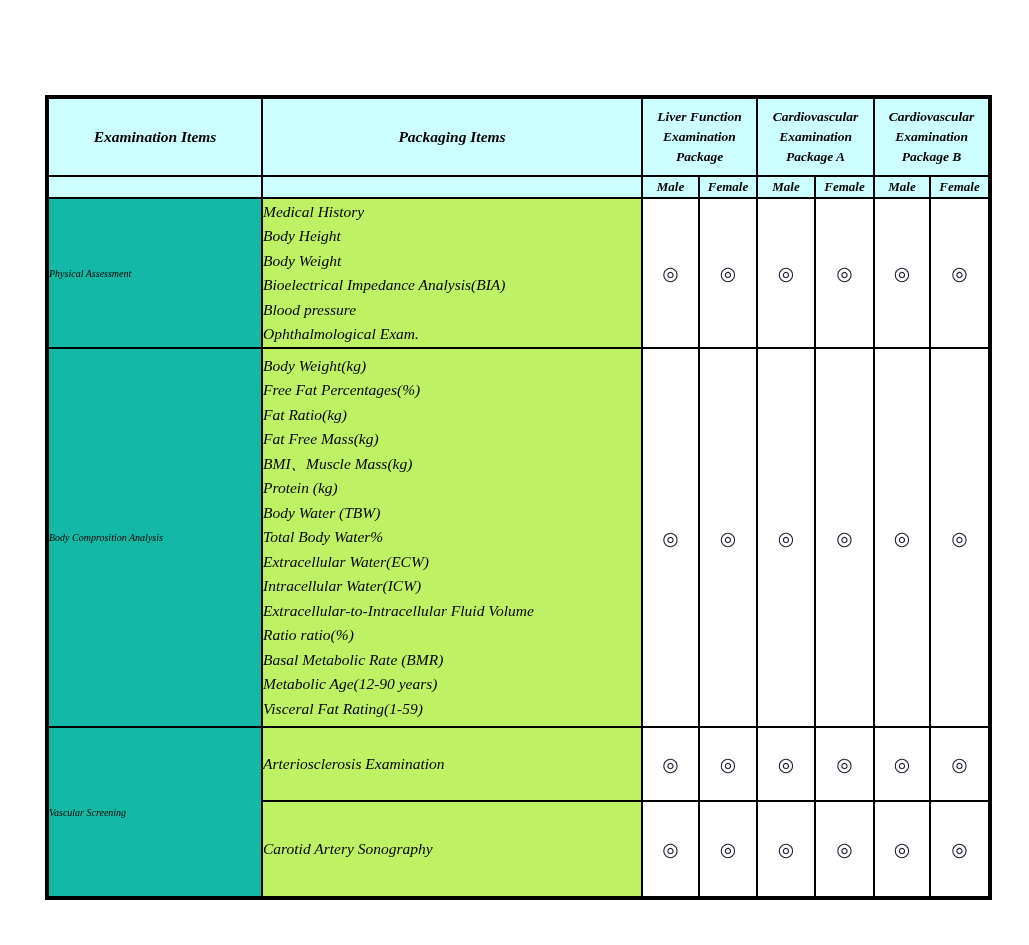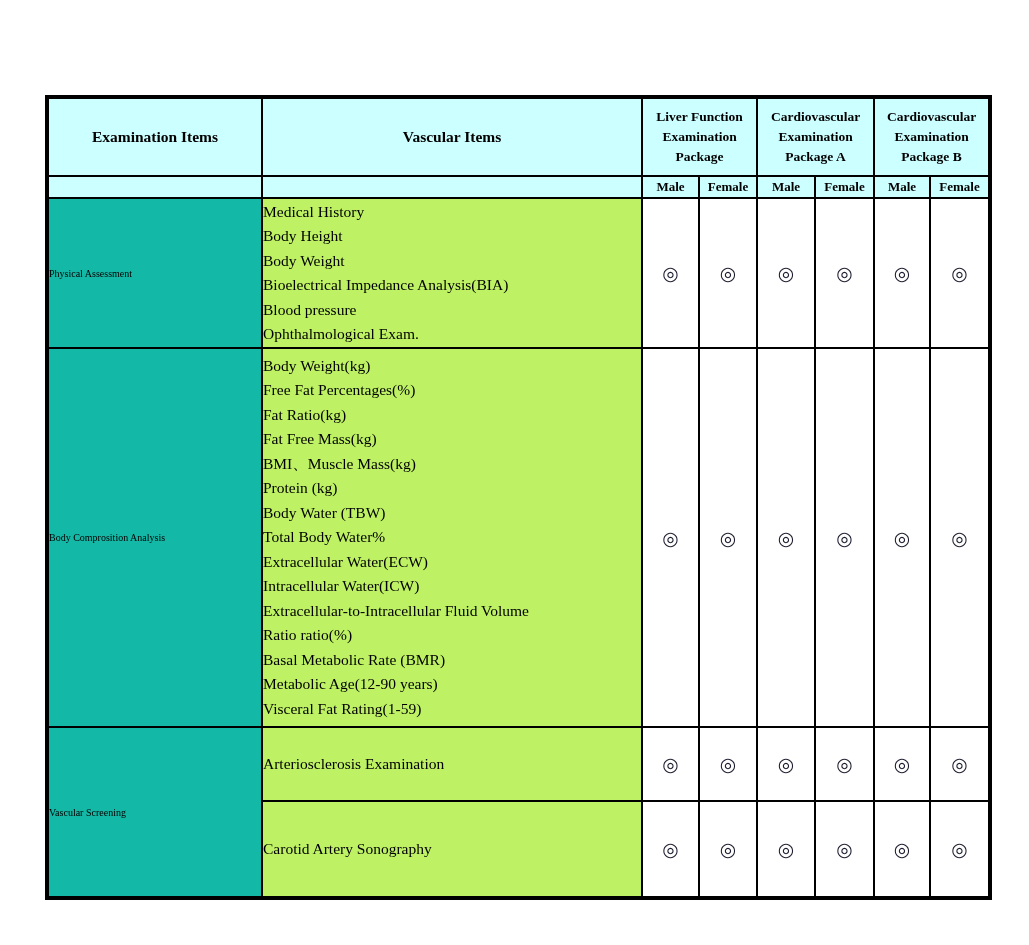--- a/index.html
+++ b/index.html
@@ -35,20 +35,21 @@
     width: 943px;
     border-collapse: collapse;
     table-layout: fixed;
     border: 4px solid #000000;
   }
   table.pricing th,
   table.pricing td {
     border: 2px solid #000000;
     padding: 0;
     overflow: hidden;
+    font-style: italic;
   }
   .gl { border-left: 3px solid #000000; }
   .hdr {
     background: #ccffff;
     text-align: center;
     vertical-align: middle;
   }
   .main-hdr {
     font-size: 15.5px;
     font-weight: bold;
@@ -114,21 +115,21 @@
       <col style="width:58px">
       <col style="width:58px">
       <col style="width:59px">
       <col style="width:56px">
       <col style="width:60px">
     </colgroup>
 
     <tbody>
         <tr class="r-hdr1">
       <th class="hdr main-hdr">Examination Items</th>
-      <th class="hdr main-hdr">Vascular Items</th>
+      <th class="hdr main-hdr">Packaging Items</th>
       <th class="hdr pkg-hdr gl" colspan="2">Liver Function Examination Package</th>
       <th class="hdr pkg-hdr gl" colspan="2">Cardiovascular Examination Package A</th>
       <th class="hdr pkg-hdr gl" colspan="2">Cardiovascular Examination Package B</th>
     </tr>
 
     <tr class="r-hdr2">
       <td class="hdr"></td>
       <td class="hdr"></td>
       <th class="hdr sub-hdr gl">Male</th>
       <th class="hdr sub-hdr">Female</th>

